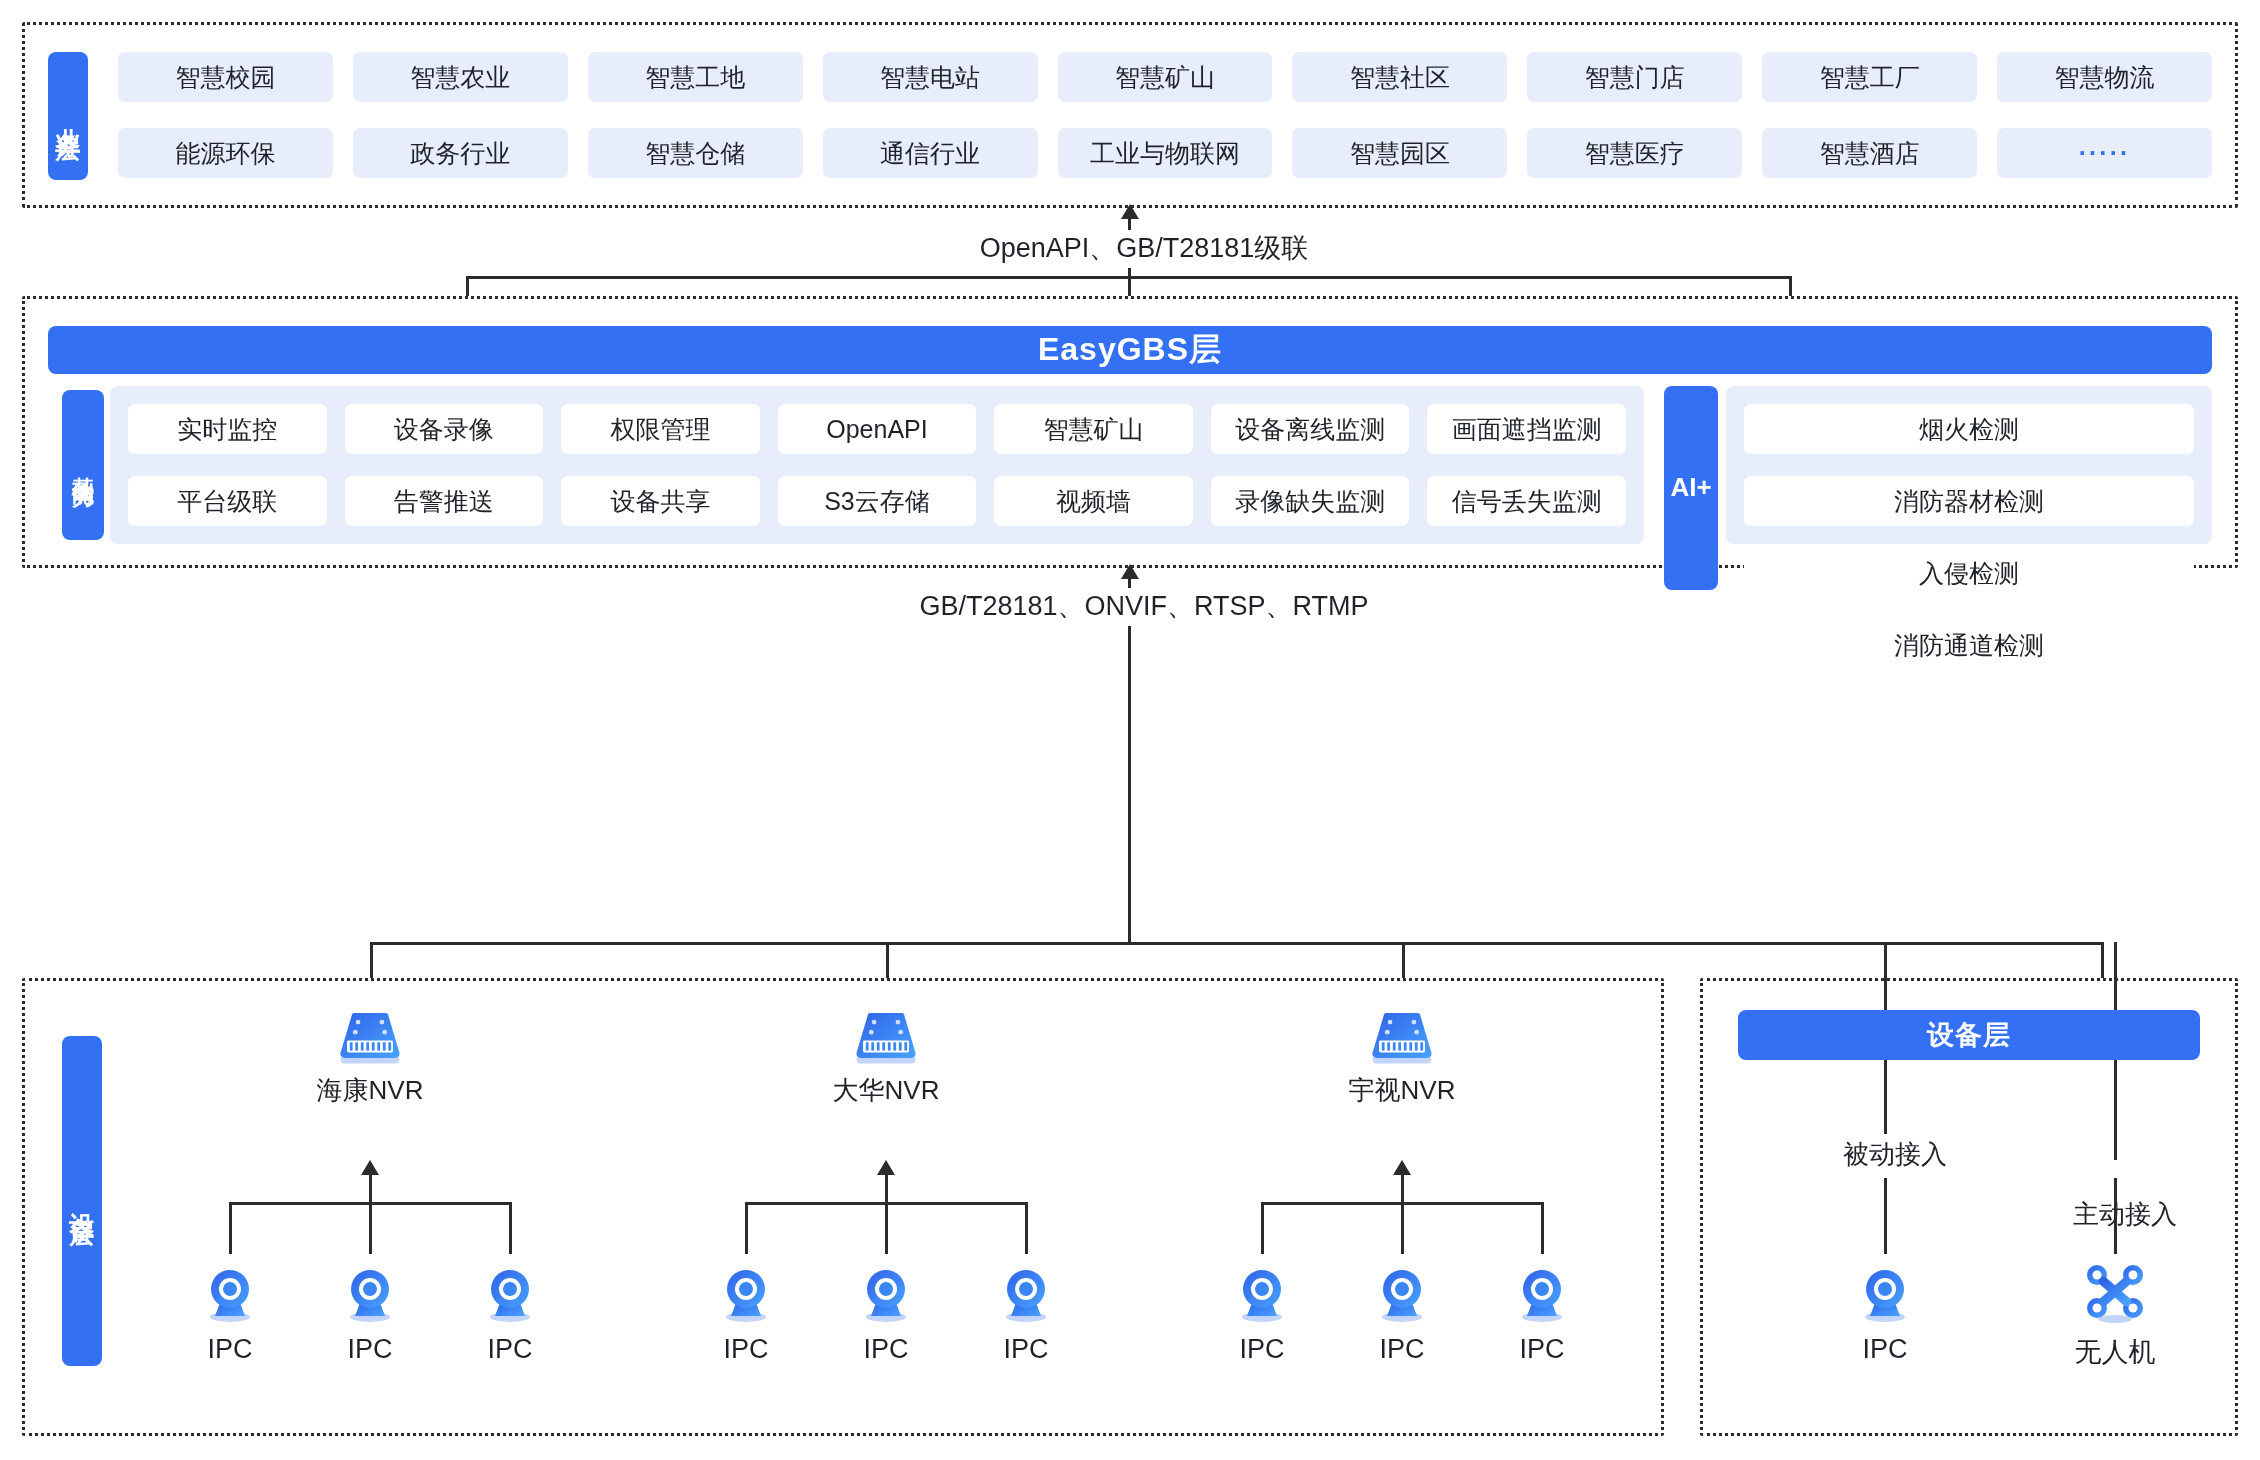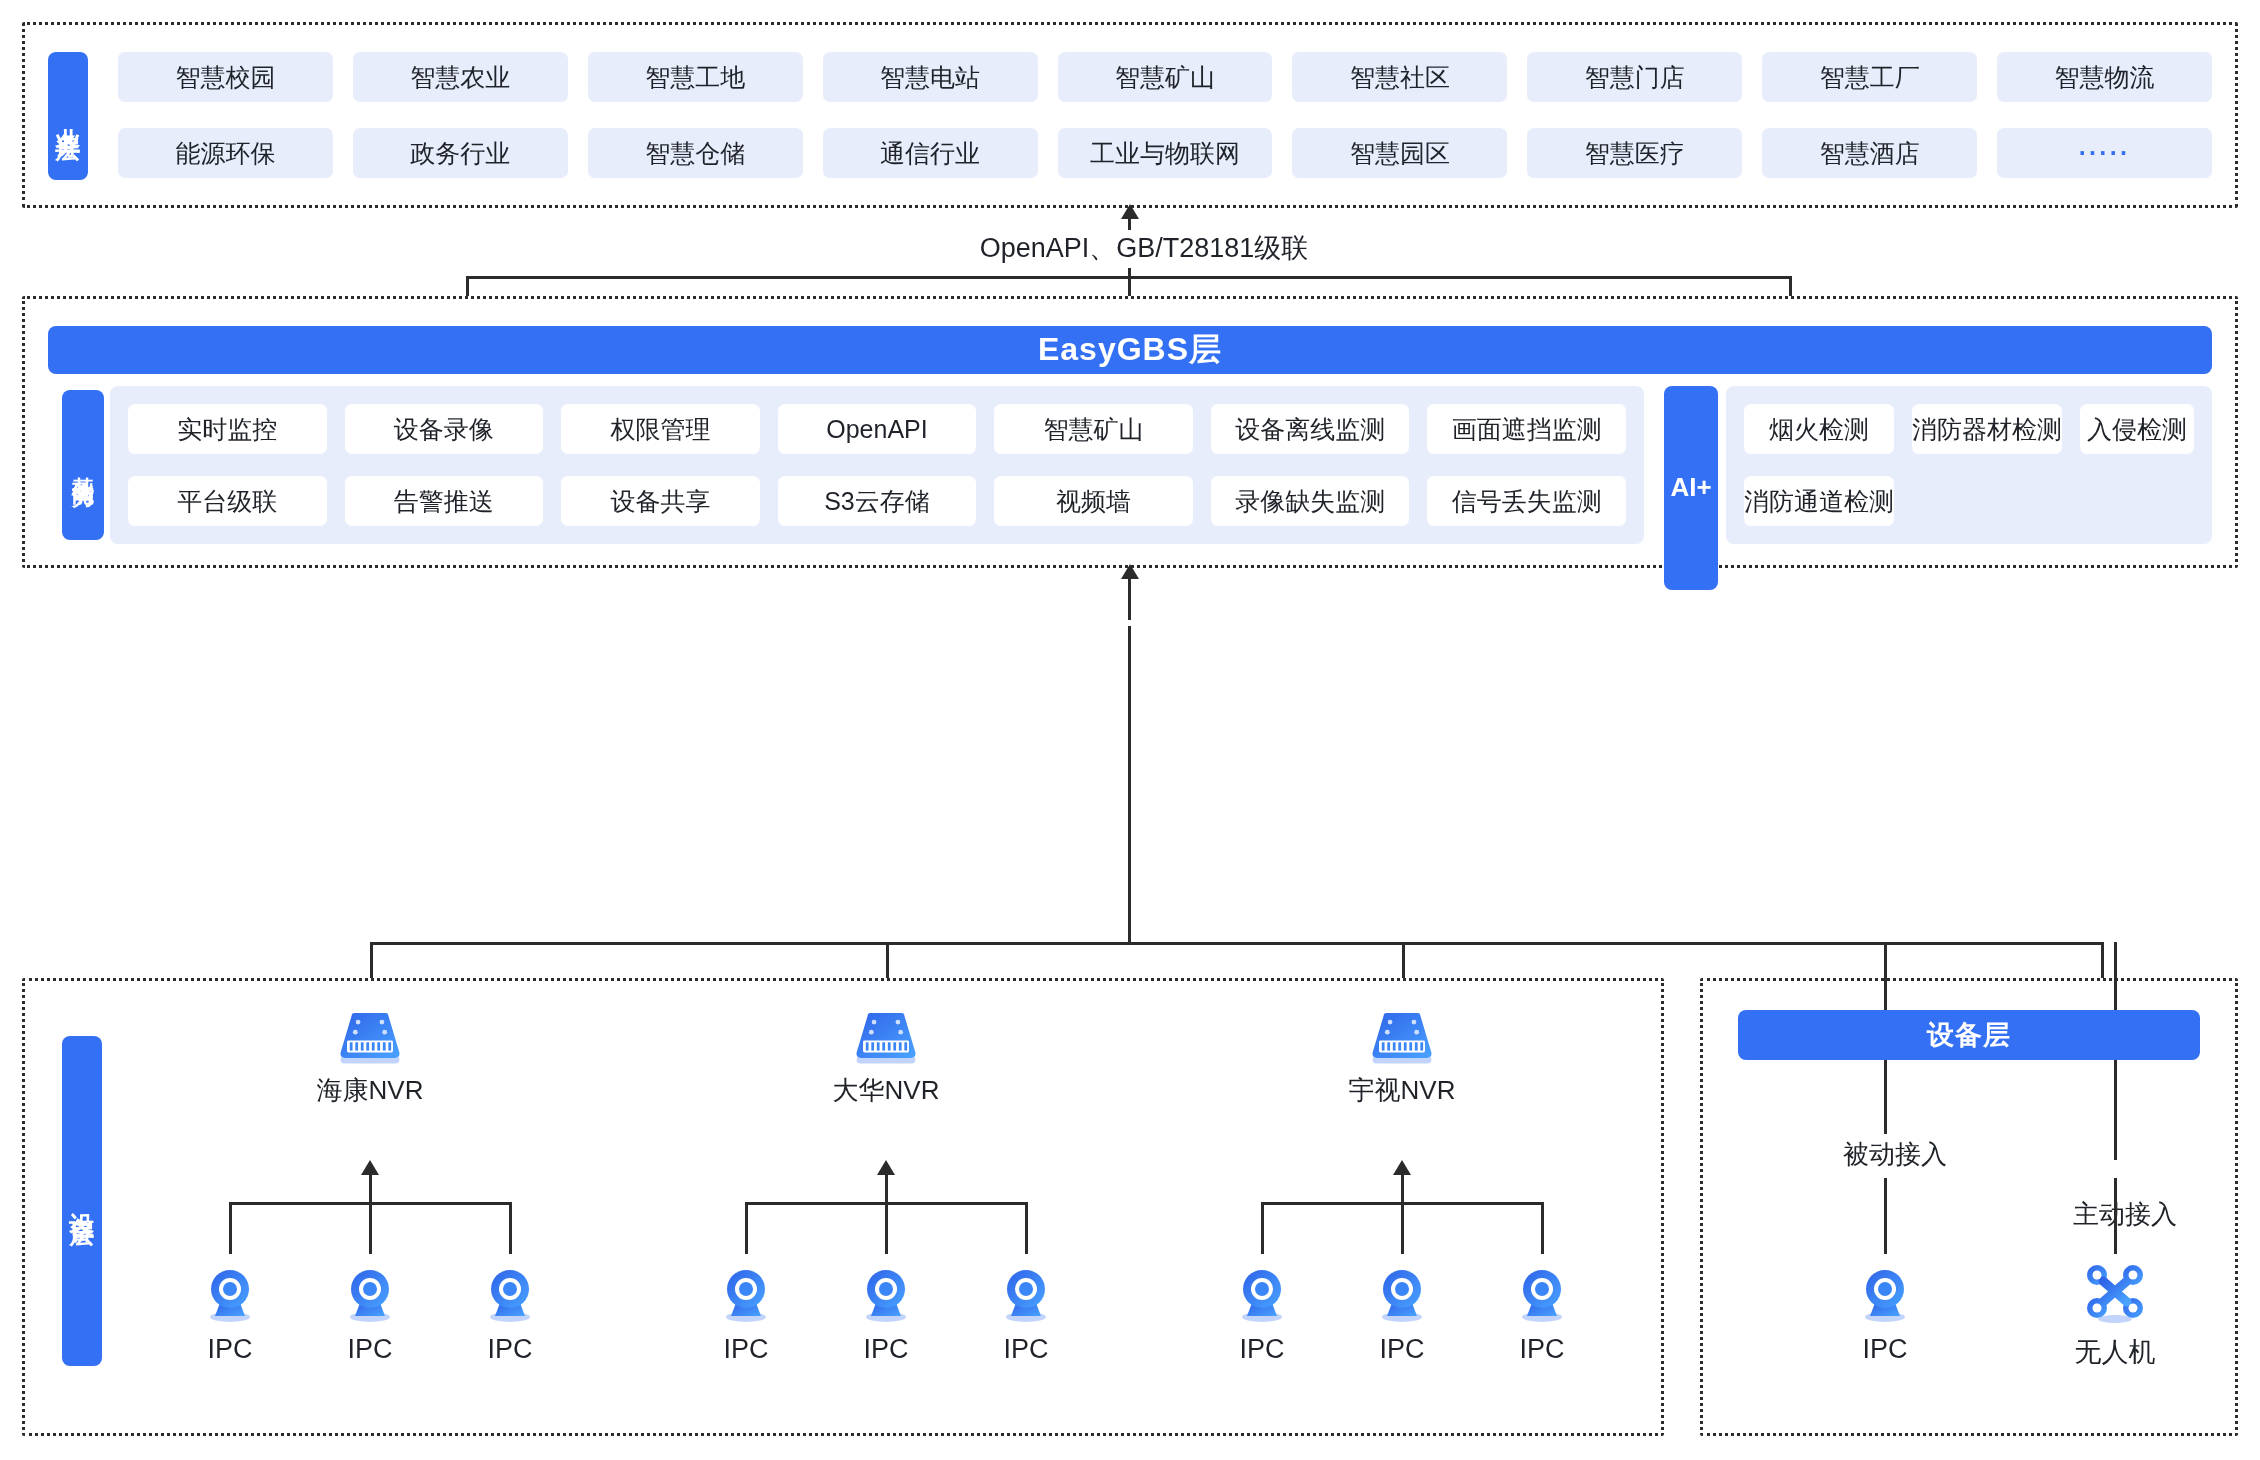--- a/index.html
+++ b/index.html
@@ -96,21 +96,21 @@
   }
   .cap-grid{
     position:absolute;
     display:grid;
     column-gap:18px;
     row-gap:22px;
     grid-auto-rows:50px;
     text-align:center;
   }
   #cap-core-grid{ grid-template-columns:repeat(7, 1fr); }
-  #cap-ai-grid{ grid-template-columns:repeat(3, 1fr); }
+  #cap-ai-grid{ grid-template-columns:repeat(1, 1fr); }
 
   
   .ln{ position:absolute; background:#2b2b2b; }
   .ln.v{ width:3px; }
   .ln.h{ height:3px; }
   .arrow-up{
     position:absolute;
     width:0;height:0;
     border-left:9px solid transparent;
     border-right:9px solid transparent;
@@ -233,20 +233,21 @@
   <div class="cap-panel" style="left:1726px;top:386px;width:486px;height:158px;"></div>
   <div class="cap-grid" id="cap-ai-grid" style="left:1744px;top:404px;width:450px;">
       <div class="chip white">烟火检测</div>
       <div class="chip white">消防器材检测</div>
       <div class="chip white">入侵检测</div>
       <div class="chip white">消防通道检测</div>
     </div>
 
   <div class="arrow-up" style="left:1121px;top:564px;"></div>
   <div class="ln v" style="left:1128px;top:578px;height:42px;"></div>
+  <div class="conn-label" style="left:880px;top:588px;width:500px;">GB/T28181、ONVIF、RTSP、RTMP</div>
   <div class="ln v" style="left:1128px;top:626px;height:110px;"></div>
   <div class="ln h" style="left:370px;top:930px;width:0px;"></div>
 
   <div class="ln h" style="left:370px;top:942px;width:1734px;"></div>
   <div class="ln v" style="left:370px;top:942px;height:70px;"></div>
   <div class="ln v" style="left:886px;top:942px;height:70px;"></div>
   <div class="ln v" style="left:1402px;top:942px;height:70px;"></div>
   <div class="ln v" style="left:2101px;top:942px;height:70px;"></div>
   <div class="ln v" style="left:1128px;top:736px;height:206px;"></div>
 

